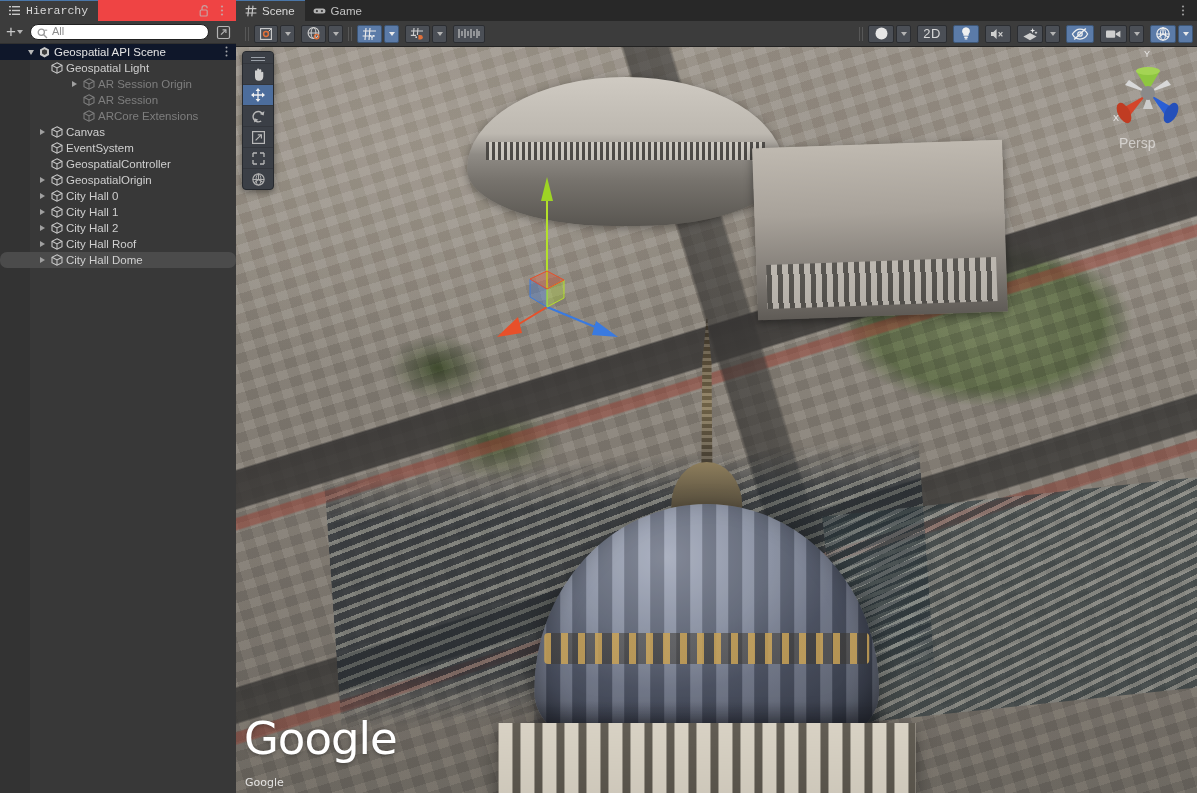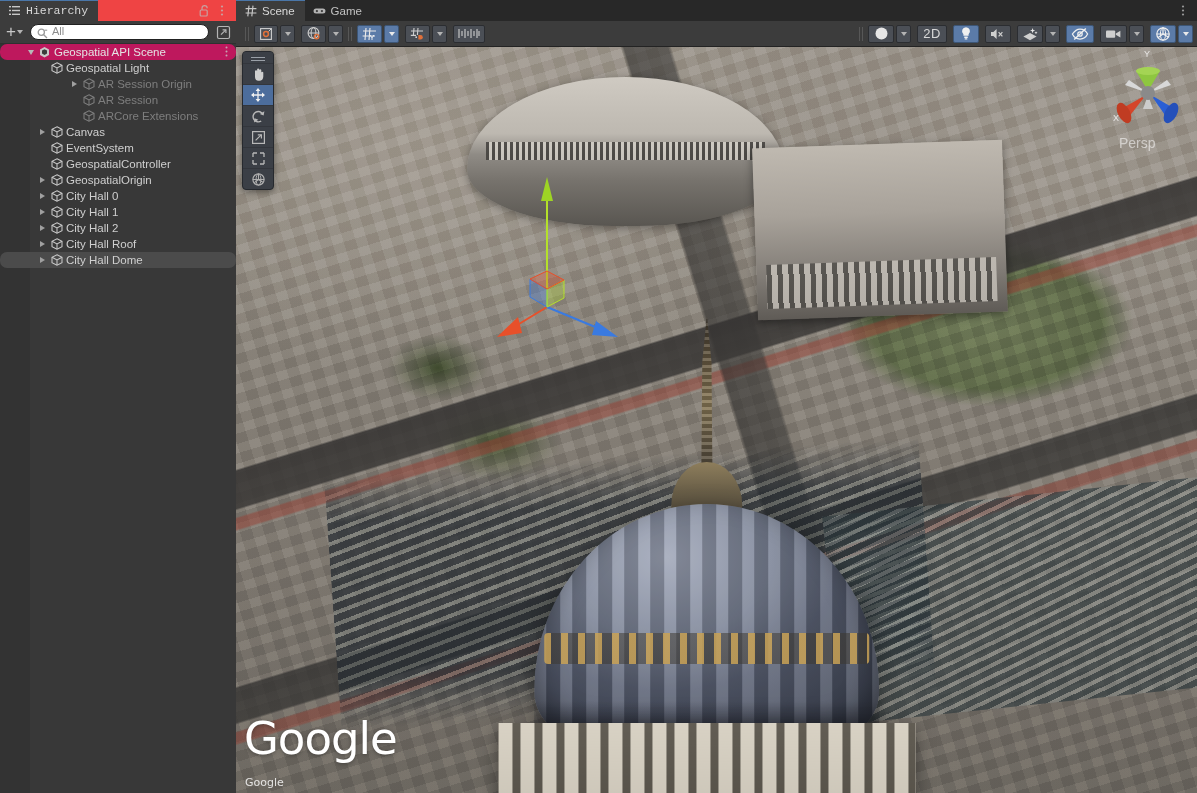--- a/index.html
+++ b/index.html
@@ -40,21 +40,21 @@
     display:flex; align-items:flex-start; gap:4px; padding:0 6px;
     border:1px solid #212121; margin:0 2px; }
   .searchph { font-size:11px; color:#8d8d8d; }
   .winicon { width:18px; height:18px; display:flex; align-items:center;
     justify-content:center; }
 
   .tree { flex:1; overflow:hidden; background:#383838; position:relative;
     padding-top:0; }
   .row { height:16px; display:flex; align-items:center; font-size:11.5px;
     color:#cfcfcf; position:relative; white-space:nowrap; }
-  .row.scene-root { background:#be185d; color:#e4e4e4; font-weight:normal;border-radius:7px; }
+  .row.scene-root { background:#0f172a; color:#e4e4e4; font-weight:normal; }
   .row.selected { background:#4b4b4b;border-radius:7px; }
   .row.inactive { color:#7e7e7e;margin-left:32px; }
   .row .twisty { width:13px; flex:0 0 13px; display:flex;
     align-items:center; justify-content:center; }
   .row .twisty.none { visibility:hidden; }
   .tri-r { width:0;height:0;border-top:3.5px solid transparent;
     border-bottom:3.5px solid transparent;border-left:5px solid #a0a0a0; }
   .tri-d { width:0;height:0;border-left:3.5px solid transparent;
     border-right:3.5px solid transparent;border-top:5px solid #b8b8b8; }
   .row .objicon { width:15px; flex:0 0 15px; display:flex;

